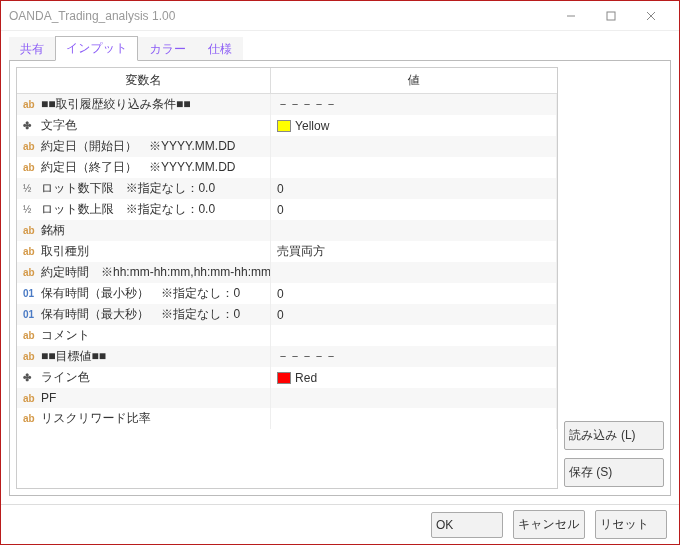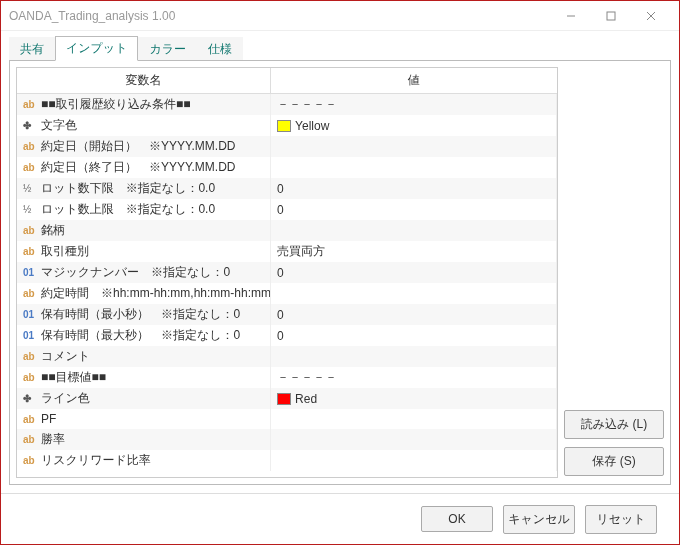--- a/index.html
+++ b/index.html
@@ -4,39 +4,39 @@
 <style>
   * { box-sizing: border-box; margin: 0; padding: 0; }
   body { font-family: "Meiryo", "MS PGothic", sans-serif; font-size: 12px; background: #fff; color: #333; }
   .window { width: 680px; height: 545px; border: 1px solid #b91c1c; display: flex; flex-direction: column; background: #fff; }
   .titlebar { height: 30px; display: flex; align-items: center; padding: 0 8px; border-bottom: 1px solid #eee; }
   .titlebar .title { flex: 1; color: #999; font-size: 12px; }
   .winbtn { width: 40px; height: 28px; display: flex; align-items: center; justify-content: center; color: #888; cursor: pointer; }
   .winbtn svg { width: 10px; height: 10px; }
   .content { flex: 1; display: flex; flex-direction: column; padding: 4px 8px 8px 8px; }
   .tabs { display: flex; align-items: flex-end; height: 24px; margin-top: 2px; }
-  .tab { padding: 3px 10px; font-size: 12px; color: #0f766e; background: #f5f5f5; border: 1px solid transparent; border-bottom: none; cursor: pointer; }
+  .tab { padding: 3px 10px; font-size: 12px; color: #8b5cf6; background: #f5f5f5; border: 1px solid transparent; border-bottom: none; cursor: pointer; }
   .tab.active { background: #fff; border: 1px solid #bbb; border-bottom: 1px solid #fff; position: relative; z-index: 2; text-align: center; }
   .tabpanel { flex: 1; border: 1px solid #bbb; margin-top: -1px; display: flex; padding: 6px; gap: 6px; }
   .gridwrap { flex: 1; border: 1px solid #ccc; overflow: hidden; background: #fff; }
   table { width: 100%; border-collapse: collapse; table-layout: fixed; }
   th { text-align: center; font-weight: normal; background: #fff; border-bottom: 1px solid #ddd; padding: 4px 6px; font-size: 12px; color: #333; }
   th:first-child { border-right: 1px solid #ddd; }
   td { padding: 2px 6px; font-size: 12px; color: #333; border-right: 1px solid #eee; height: 20px; white-space: nowrap; overflow: hidden; }
   tr:nth-child(odd) td { background: #f7f7f7; }
   tr:nth-child(even) td { background: #fff; }
   .typeicon { display: inline-block; width: 14px; font-size: 10px; font-weight: bold; margin-right: 4px; vertical-align: middle; }
   .ic-ab { color: #d49a4a; }
   .ic-color { color: #555; }
   .ic-half { color: #666; font-weight: normal; }
   .ic-01 { color: #4a7ac4; font-weight: bold; font-size: 10px; }
   .colorswatch { display: inline-block; width: 14px; height: 12px; border: 1px solid #888; vertical-align: middle; margin-right: 4px; }
   .sidebtns { width: 100px; display: flex; flex-direction: column; justify-content: flex-end; gap: 8px; padding-bottom: 2px; }
-  .btn { border: 1px solid #aaa; background: #f2f2f2; padding: 5px 4px; font-size: 12px; text-align: center; cursor: pointer; border-radius: 2px; }
-  .footer { height: 51px; border-top: 1px solid #ddd; display: flex; align-items: center; justify-content: flex-end; gap: 10px; padding: 0 22px; }
+  .btn { border: 1px solid #aaa; background: #f2f2f2; padding: 5px 4px; font-size: 12px; cursor: pointer; border-radius: 2px; }
+  .footer { height: 40px; border-top: 1px solid #ddd; display: flex; align-items: center; justify-content: flex-end; gap: 10px; padding: 0 12px; }
   .footer .btn { min-width: 72px; }
 </style>
 </head>
 <body>
 
 <div class="window">
   <div class="titlebar">
     <div class="title">OANDA_Trading_analysis 1.00</div>
     <div class="winbtn">
       <svg viewBox="0 0 10 10">
@@ -104,24 +104,20 @@
               </tr>
               <tr>
                 <td><span class="typeicon ic-ab">ab</span><span>銘柄</span></td>
                 <td><span></span></td>
               </tr>
               <tr>
                 <td><span class="typeicon ic-ab">ab</span><span>取引種別</span></td>
                 <td><span>売買両方</span></td>
               </tr>
               <tr>
-                <td><span class="typeicon ic-01">01</span><span>マジックナンバー　※指定なし：0</span></td>
-                <td><span>0</span></td>
-              </tr>
-              <tr>
                 <td><span class="typeicon ic-ab">ab</span><span>約定時間　※hh:mm-hh:mm,hh:mm-hh:mm</span></td>
                 <td><span></span></td>
               </tr>
               <tr>
                 <td><span class="typeicon ic-01">01</span><span>保有時間（最小秒）　※指定なし：0</span></td>
                 <td><span>0</span></td>
               </tr>
               <tr>
                 <td><span class="typeicon ic-01">01</span><span>保有時間（最大秒）　※指定なし：0</span></td>
                 <td><span>0</span></td>
@@ -136,24 +132,20 @@
               </tr>
               <tr>
                 <td><span class="typeicon ic-color">✤</span><span>ライン色</span></td>
                 <td><span class="colorswatch" style="background: rgb(255, 0, 0);"></span><span>Red</span></td>
               </tr>
               <tr>
                 <td><span class="typeicon ic-ab">ab</span><span>PF</span></td>
                 <td><span></span></td>
               </tr>
               <tr>
-                <td><span class="typeicon ic-ab">ab</span><span>勝率</span></td>
-                <td><span></span></td>
-              </tr>
-              <tr>
                 <td><span class="typeicon ic-ab">ab</span><span>リスクリワード比率</span></td>
                 <td><span></span></td>
               </tr>
             </tbody>
         </table>
       </div>
 
       <div class="sidebtns">
         <div class="btn">読み込み (L)</div>
         <div class="btn">保存 (S)</div>

